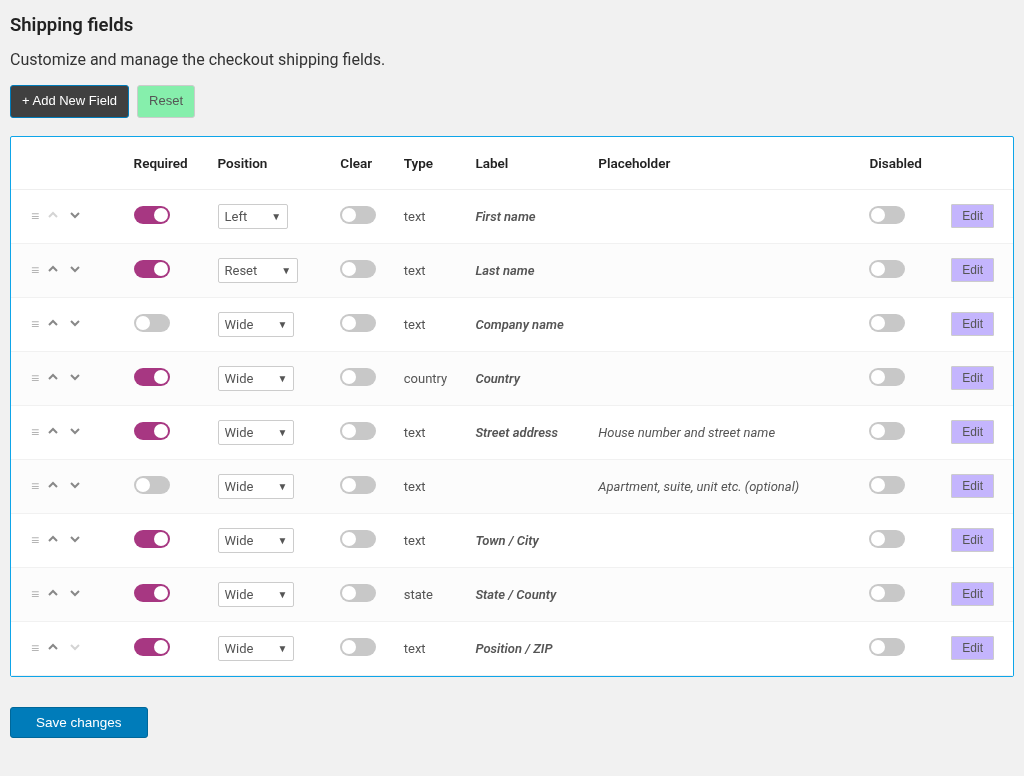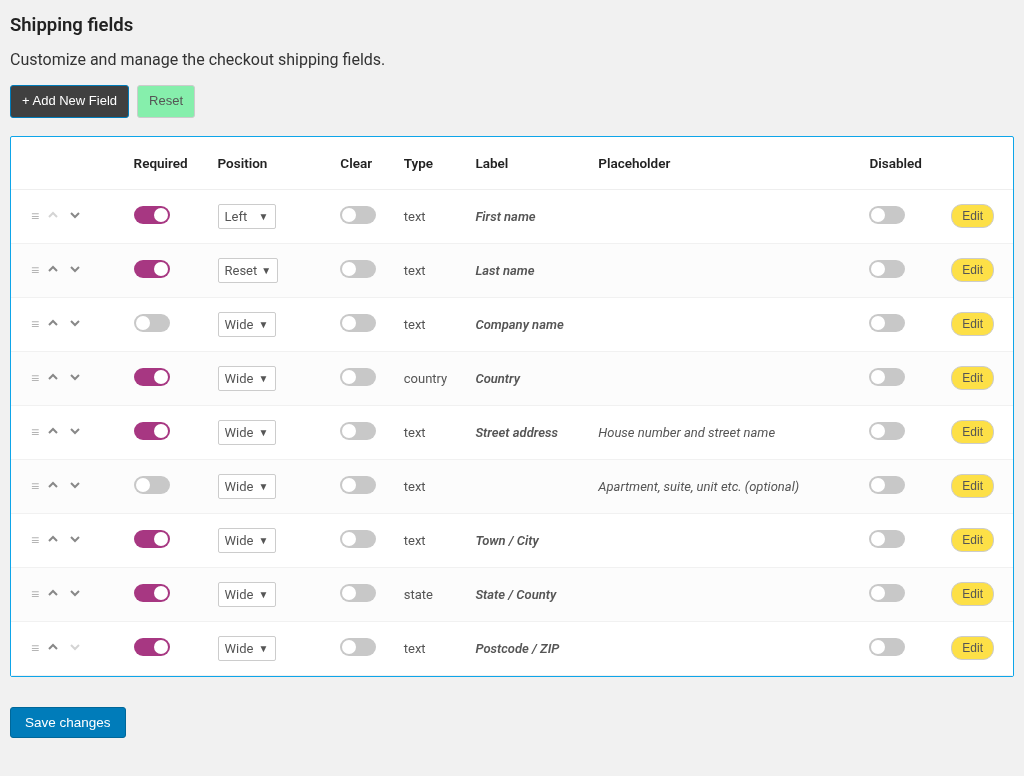--- a/index.html
+++ b/index.html
@@ -128,50 +128,50 @@
   .toggle.on  .knob { right: 2px; }
 
   .pos-select {
     border: 1px solid #ccc;
     background: #fff;
     padding: 4px 6px;
     border-radius: 2px;
     font-size: 13px;
     display: inline-flex;
     align-items: center;
-    gap: 4px;
+    gap: 24px;
     min-width: 58px;
     justify-content: space-between;
     cursor: pointer;
   }
   .pos-select .caret {
     font-size: 10px;
     color: #555;
   }
 
   .label-cell { font-weight: 600; color: #333; font-style: italic; }
   .place-cell { color: #666; font-style: italic; }
 
   .edit-btn {
     border: 1px solid #ccc;
-    background: #fde047;
-    border-radius: 11px;
+    background: #c4b5fd;
+    border-radius: 1px;
     padding: 4px 10px;
     font-size: 12px;
     color: #555;
     cursor: pointer;
   }
 
   .save-wrap { margin-top: 30px; }
   .save-btn {
     background: #007cba;
     color: #fff;
     border: 1px solid #006799;
     border-radius: 3px;
-    padding: 7px 14px;
+    padding: 7px 25px;
     font-size: 13.5px;
     cursor: pointer;
   }
 </style>
 </head>
 <body>
 
 <h1 class="page-title">Shipping fields</h1>
 <p class="desc">Customize and manage the checkout shipping fields.</p>
 
@@ -411,21 +411,21 @@
                 </svg></span>
             </div>
           </td>
           <td><span class="toggle on"><span class="knob"></span></span></td>
           <td><span class="pos-select">
               <span>Wide</span>
               <span class="caret">▼</span>
             </span></td>
           <td><span class="toggle off"><span class="knob"></span></span></td>
           <td>text</td>
-          <td class="label-cell">Postcode / ZIP</td>
+          <td class="label-cell">Position / ZIP</td>
           <td class="place-cell"></td>
           <td><span class="toggle off"><span class="knob"></span></span></td>
           <td><button class="edit-btn">Edit</button></td>
         </tr>
       </tbody>
   </table>
 </div>
 
 <div class="save-wrap">
   <button class="save-btn">Save changes</button>

